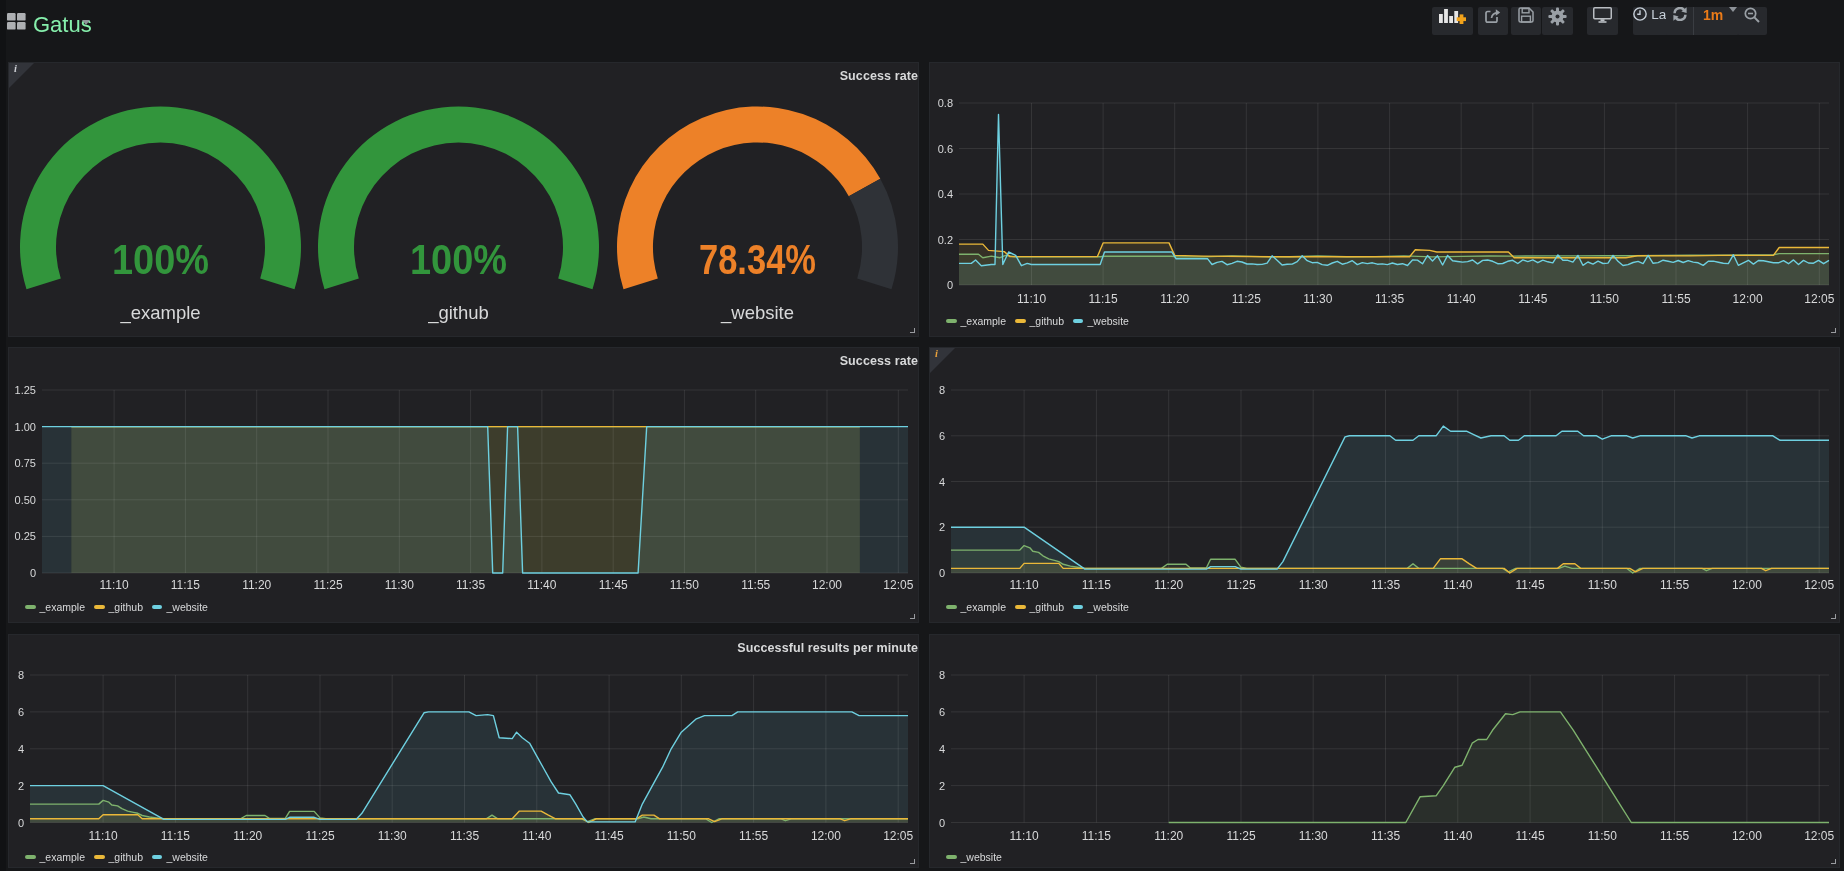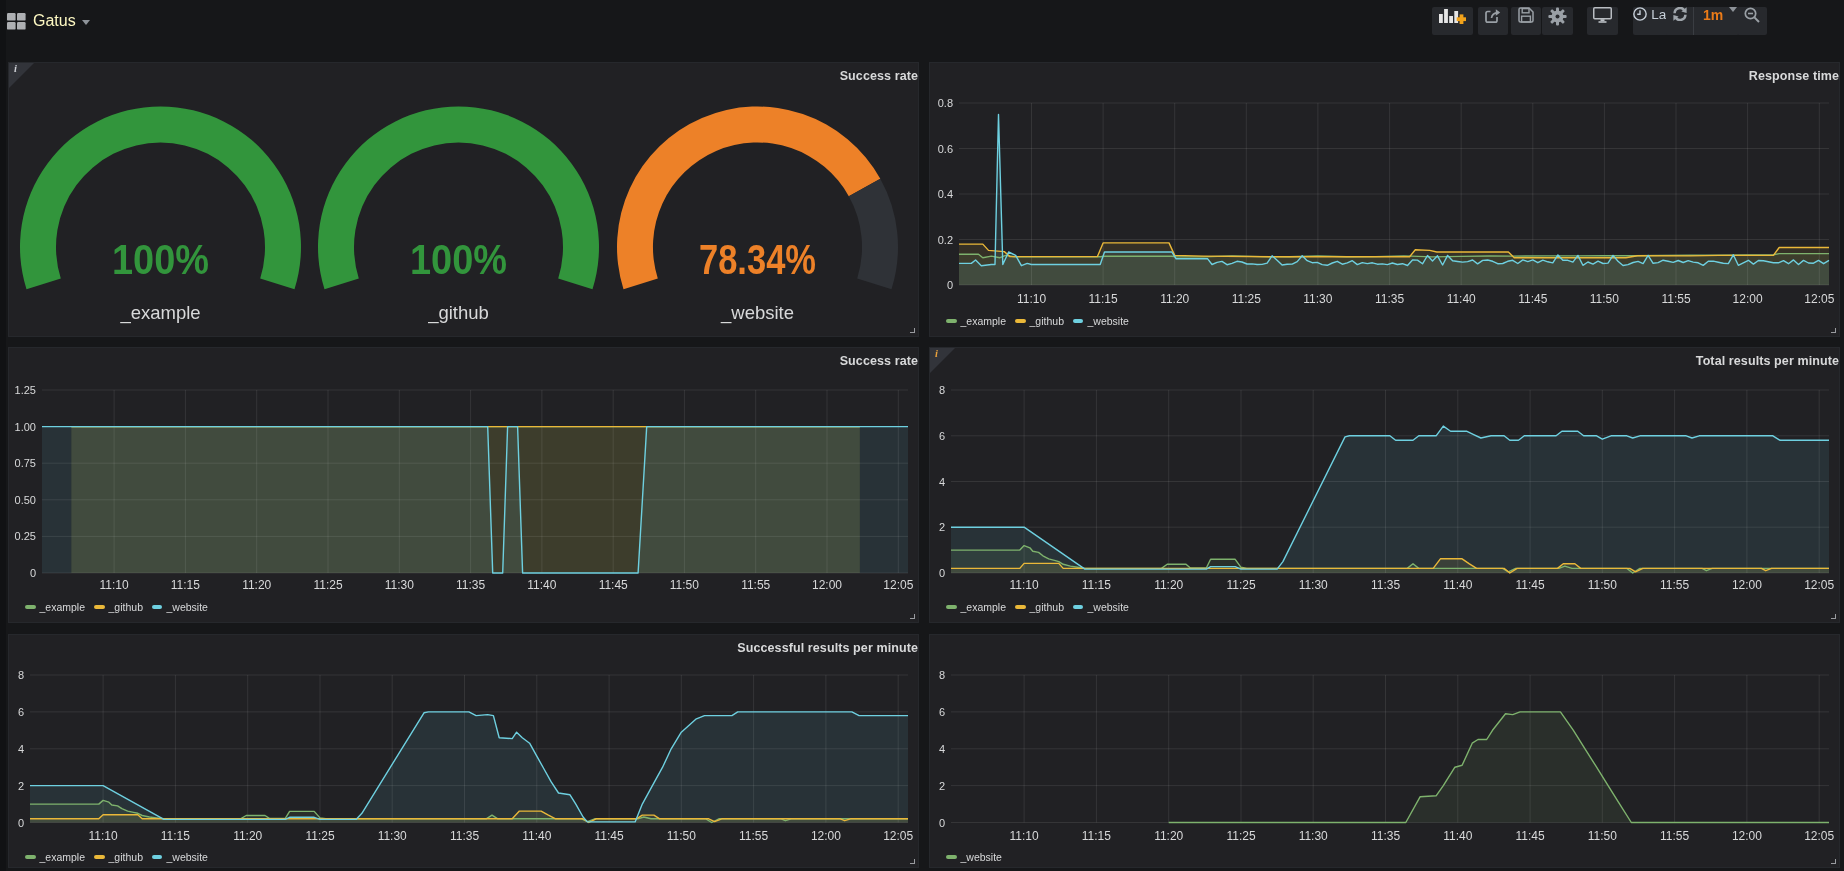--- a/index.html
+++ b/index.html
@@ -9,21 +9,21 @@
 .axx { font-family:"Liberation Sans",sans-serif; font-size:12px; fill:#d8d9da; }
 .axy { font-family:"Liberation Sans",sans-serif; font-size:11px; fill:#d8d9da; }
 .gl { stroke:rgba(255,255,255,0.09); stroke-width:1; }
 .legend { position:absolute; display:flex; align-items:center; font-size:10.5px; color:#d8d9da; white-space:nowrap; }
 .li { display:flex; align-items:center; margin-right:9px; }
 .dash { display:inline-block; width:10.5px; height:3.5px; border-radius:2px; margin-right:4px; }
 .info-tri { position:absolute; left:0; top:0; width:0; height:0; border-left:25px solid #32343a; border-bottom:25px solid transparent; z-index:3; }
 .info-i { position:absolute; left:5px; top:0px; z-index:4; font-family:"Liberation Serif",serif; font-style:italic; font-weight:bold; font-size:10.5px; }
 .rsz { position:absolute; right:3px; bottom:3px; width:5px; height:5px; border-right:1px solid #999b9f; border-bottom:1px solid #999b9f; }
 .nav { position:absolute; left:0; top:0; width:1844px; height:54px; }
-.navtitle { position:absolute; left:33px; top:12px; font-size:16px; color:#fef9c3; }
+.navtitle { position:absolute; left:33px; top:12px; font-size:22px; color:#86efac; }
 .caret { display:inline-block; width:0; height:0; border-left:4.5px solid transparent; border-right:4.5px solid transparent; border-top:5px solid #8e9399; vertical-align:middle; }
 .btn { position:absolute; top:7px; height:28px; background:#27292d; border-radius:2px; display:flex; justify-content:center; color:#9aa0a6; }
 .tbtxt { font-size:13.5px; color:#c7d0d9; white-space:nowrap; }
 </style></head>
 <body>
 <div class="nav">
   <svg width="19" height="17" viewBox="0 0 19 17" style="position:absolute;left:7px;top:13px">
     <rect x="0" y="0" width="8.6" height="7.6" rx="1.2" fill="#aeb0b3"></rect>
     <rect x="10" y="0" width="8.6" height="7.6" rx="1.2" fill="#aeb0b3"></rect>
     <rect x="0" y="9" width="8.6" height="7.6" rx="1.2" fill="#aeb0b3"></rect>
@@ -124,21 +124,20 @@
       <text x="449.5" y="211" text-anchor="middle" font-size="43" font-weight="bold" fill="#32953c" font-family="Liberation Sans" textLength="97" lengthAdjust="spacingAndGlyphs">100%</text>
       <text x="449.5" y="256" text-anchor="middle" font-size="18.5" fill="#d8d9da" font-family="Liberation Sans">_github</text>
       <path d="M614.5 226.2 A140.5 140.5 0 0 1 871.3 115.7 L839.8 133.2 A104.5 104.5 0 0 0 648.8 215.4 Z" fill="#ed8128"></path>
       <path d="M871.3 115.7 A140.5 140.5 0 0 1 882.5 226.2 L848.2 215.4 A104.5 104.5 0 0 0 839.8 133.2 Z" fill="#2f3237"></path>
       <text x="748.5" y="211" text-anchor="middle" font-size="43" font-weight="bold" fill="#ed8128" font-family="Liberation Sans" textLength="117" lengthAdjust="spacingAndGlyphs">78.34%</text>
       <text x="748.5" y="256" text-anchor="middle" font-size="18.5" fill="#d8d9da" font-family="Liberation Sans">_website</text>
     </svg>
     <div class="rsz"></div>
   </div>
 <div class="panel" style="left:929px;top:62px;width:911px;height:275px">
-    <div class="ptitle">Response time</div>
     <svg width="911" height="275" viewBox="0 0 911 275">
       <path d="M29.0 222.0 L29.0 191.3 L48.5 191.3 L52.8 194.7 L61.4 193.1 L70.0 194.7 L75.7 192.4 L84.3 193.8 L92.9 193.8 L101.5 193.6 L170.2 193.8 L174.5 193.3 L241.8 193.3 L246.1 193.8 L273.4 193.9 L302.0 192.9 L330.6 193.6 L359.3 193.8 L387.9 192.9 L416.6 193.8 L445.2 193.6 L473.9 192.9 L502.5 193.9 L531.2 193.4 L559.8 193.0 L581.3 193.1 L617.1 192.9 L645.8 192.9 L674.4 192.7 L703.1 192.7 L731.7 192.4 L760.4 192.2 L789.0 192.2 L817.6 192.0 L843.4 191.7 L849.2 190.6 L899.0 190.6 L899.0 222.0 Z" fill="#7EB26D" fill-opacity="0.1"></path>
       <path d="M29.0 222.0 L29.0 181.1 L52.8 181.1 L58.5 187.4 L74.3 188.6 L80.0 193.6 L167.4 193.6 L173.1 179.9 L239.0 179.9 L244.7 192.4 L273.4 193.1 L345.0 193.8 L479.6 193.8 L485.3 186.7 L499.7 187.4 L506.8 189.0 L578.4 189.0 L584.2 194.7 L695.9 194.7 L707.4 192.7 L760.4 192.9 L789.0 192.4 L843.4 192.4 L849.2 184.5 L899.0 184.5 L899.0 222.0 Z" fill="#EAB839" fill-opacity="0.1"></path>
       <path d="M29.0 222.0 L29.0 200.4 L41.3 200.4 L45.6 197.0 L51.3 202.7 L61.4 201.5 L65.0 201.5 L68.5 51.4 L72.8 201.5 L78.6 189.0 L85.7 192.4 L91.4 202.7 L97.2 200.4 L101.5 201.5 L170.2 201.5 L174.5 189.0 L241.8 189.0 L246.1 195.8 L277.7 195.8 L282.0 201.5 L287.0 199.4 L292.0 198.4 L297.0 201.7 L302.0 200.4 L307.0 198.3 L312.0 199.0 L317.0 201.0 L322.1 200.9 L327.1 201.5 L332.1 201.4 L337.1 200.1 L342.1 192.8 L347.1 197.2 L352.1 202.0 L357.1 201.2 L362.2 201.1 L367.2 198.6 L372.2 192.7 L377.2 197.7 L382.2 199.7 L387.2 199.4 L392.2 201.6 L397.3 202.3 L402.3 200.0 L407.3 198.3 L412.3 201.2 L417.3 199.9 L422.3 197.7 L427.3 201.6 L432.3 199.6 L437.4 200.6 L442.4 199.8 L447.4 201.2 L452.4 200.9 L457.4 201.6 L462.4 200.0 L467.4 201.5 L472.5 200.7 L477.5 202.5 L482.5 197.0 L487.5 197.1 L492.5 200.8 L497.5 192.5 L502.5 197.9 L507.5 192.8 L512.6 202.0 L517.6 192.4 L522.6 197.8 L527.6 198.5 L532.6 199.1 L537.6 198.6 L542.6 197.0 L547.6 200.9 L552.7 197.4 L557.7 197.0 L562.7 198.3 L567.7 200.7 L572.7 200.5 L577.7 198.3 L582.7 197.3 L587.8 200.5 L592.8 196.9 L597.8 198.6 L602.8 196.9 L607.8 199.7 L612.8 197.2 L617.8 198.8 L622.8 199.9 L627.9 191.9 L632.9 197.2 L637.9 197.3 L642.9 199.1 L647.9 192.4 L652.9 202.3 L657.9 199.0 L663.0 201.1 L668.0 198.2 L673.0 200.5 L678.0 200.1 L683.0 192.4 L688.0 198.3 L693.0 202.5 L698.0 201.6 L703.1 199.5 L708.1 198.4 L713.1 200.6 L718.1 192.4 L723.1 200.3 L728.1 199.6 L733.1 197.2 L738.1 198.2 L743.2 199.4 L748.2 197.5 L753.2 199.5 L758.2 197.6 L763.2 199.1 L768.2 199.8 L773.2 202.4 L778.3 198.3 L783.3 198.1 L788.3 199.2 L793.3 200.2 L798.3 200.6 L803.3 191.8 L808.3 202.3 L813.3 199.8 L818.4 197.3 L823.4 201.1 L828.4 197.5 L833.4 197.8 L838.4 198.7 L843.4 199.7 L848.4 199.8 L853.5 197.7 L858.5 200.7 L863.5 196.9 L868.5 201.5 L873.5 197.4 L878.5 200.0 L883.5 200.2 L888.5 197.4 L893.6 200.7 L899.0 197.4 L899.0 222.0 Z" fill="#6ED0E0" fill-opacity="0.1"></path>
       <line x1="29" x2="899.0" y1="222.0" y2="222.0" class="gl"></line>
       <line x1="29" x2="899.0" y1="176.5" y2="176.5" class="gl"></line>
       <line x1="29" x2="899.0" y1="131.0" y2="131.0" class="gl"></line>
       <line x1="29" x2="899.0" y1="85.5" y2="85.5" class="gl"></line>
       <line x1="29" x2="899.0" y1="40.0" y2="40.0" class="gl"></line>
       <line x1="101.5" x2="101.5" y1="40" y2="222" class="gl"></line>
@@ -230,21 +229,20 @@
     <div class="legend" style="left:16px;top:253px">
       <span class="li"><span class="dash" style="background:#7EB26D"></span>_example</span>
       <span class="li"><span class="dash" style="background:#EAB839"></span>_github</span>
       <span class="li"><span class="dash" style="background:#6ED0E0"></span>_website</span>
     </div>
     <div class="rsz"></div>
   </div>
 <div class="panel" style="left:929px;top:347px;width:911px;height:276px">
     <div class="info-tri"></div>
     <div class="info-i" style="color:#e9a13c">i</div>
-    <div class="ptitle">Total results per minute</div>
     <svg width="911" height="276" viewBox="0 0 911 276">
       <path d="M21.0 225.0 L21.0 202.1 L89.8 202.1 L94.1 197.6 L99.9 199.8 L102.8 203.3 L108.6 204.4 L112.9 207.8 L118.7 210.8 L124.5 212.4 L128.8 213.6 L133.2 216.3 L140.4 218.1 L147.6 219.3 L154.9 220.4 L231.5 220.4 L237.2 216.3 L256.0 216.3 L260.4 220.0 L276.3 220.0 L280.6 211.3 L305.2 211.3 L311.0 219.3 L316.8 220.4 L347.1 220.4 L477.2 220.4 L483.0 215.8 L488.8 220.4 L572.6 220.4 L578.4 223.9 L585.6 220.4 L629.0 220.4 L634.8 218.1 L642.0 220.4 L696.9 220.4 L702.7 225.0 L709.9 220.4 L772.1 220.4 L776.4 222.7 L782.2 220.4 L899.0 220.4 L899.0 225.0 Z" fill="#7EB26D" fill-opacity="0.1"></path>
       <path d="M21.0 225.0 L21.0 220.4 L89.8 220.4 L94.1 215.4 L128.8 215.4 L133.2 220.4 L503.2 220.4 L510.4 210.8 L532.1 210.8 L539.4 215.8 L546.6 220.4 L574.1 220.4 L579.8 225.0 L587.1 220.4 L627.5 220.4 L633.3 215.8 L644.9 215.8 L650.7 220.4 L699.8 220.4 L705.6 223.9 L712.8 220.4 L831.4 220.4 L835.7 222.7 L841.5 220.4 L899.0 220.4 L899.0 225.0 Z" fill="#EAB839" fill-opacity="0.1"></path>
       <path d="M21.0 225.0 L21.0 179.2 L94.1 179.2 L154.9 221.1 L276.3 221.1 L280.6 218.6 L305.2 218.6 L311.0 221.1 L347.1 221.1 L352.9 213.6 L415.0 88.9 L419.4 87.8 L459.9 87.8 L465.6 92.3 L483.0 92.3 L488.8 87.8 L506.1 87.8 L513.3 78.1 L520.6 83.2 L536.5 83.2 L543.7 86.6 L550.9 90.0 L561.0 87.8 L574.1 87.8 L579.8 92.3 L588.5 92.3 L594.3 87.8 L626.1 87.8 L631.9 83.2 L647.8 83.2 L653.6 87.8 L666.6 87.8 L672.3 91.2 L681.0 87.8 L696.9 87.8 L702.7 90.0 L709.9 87.8 L756.2 87.8 L762.0 90.0 L769.2 87.8 L842.9 87.8 L850.1 92.3 L899.0 92.3 L899.0 225.0 Z" fill="#6ED0E0" fill-opacity="0.1"></path>
       <line x1="21" x2="899.0" y1="225.0" y2="225.0" class="gl"></line>
       <line x1="21" x2="899.0" y1="179.2" y2="179.2" class="gl"></line>
       <line x1="21" x2="899.0" y1="133.5" y2="133.5" class="gl"></line>
       <line x1="21" x2="899.0" y1="87.8" y2="87.8" class="gl"></line>
       <line x1="21" x2="899.0" y1="42.0" y2="42.0" class="gl"></line>
       <line x1="94.1" x2="94.1" y1="42" y2="225" class="gl"></line>

